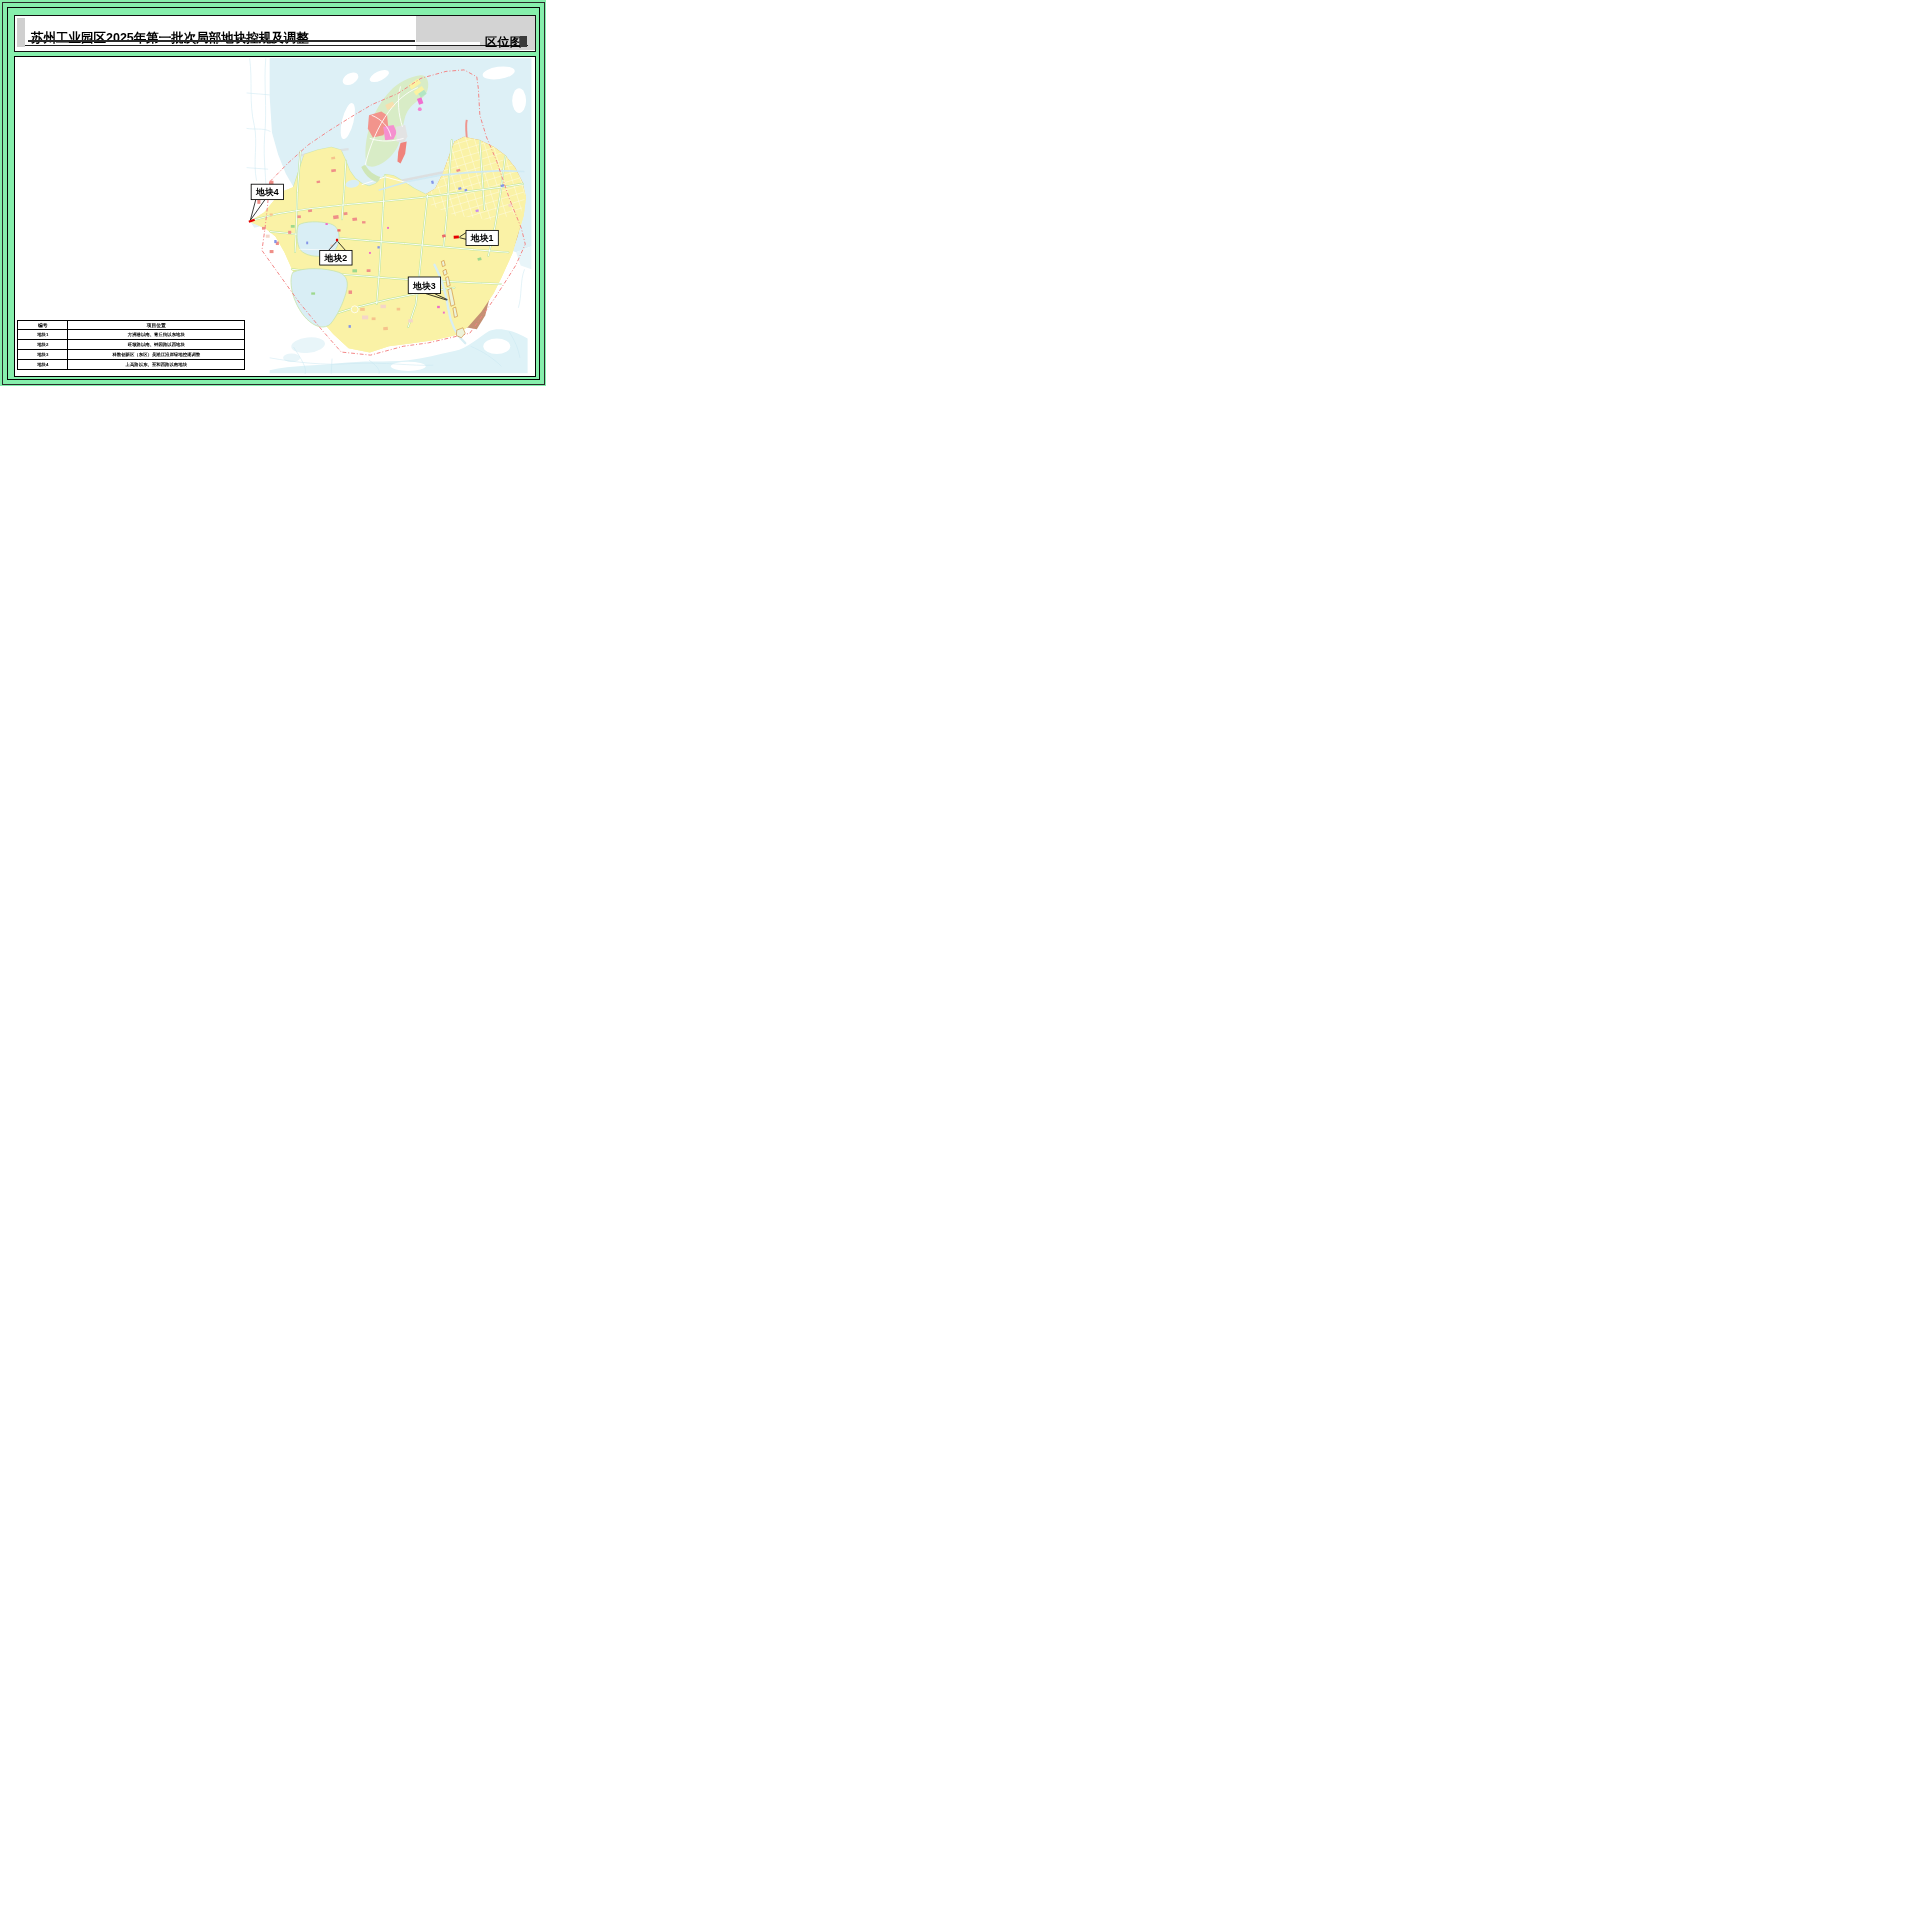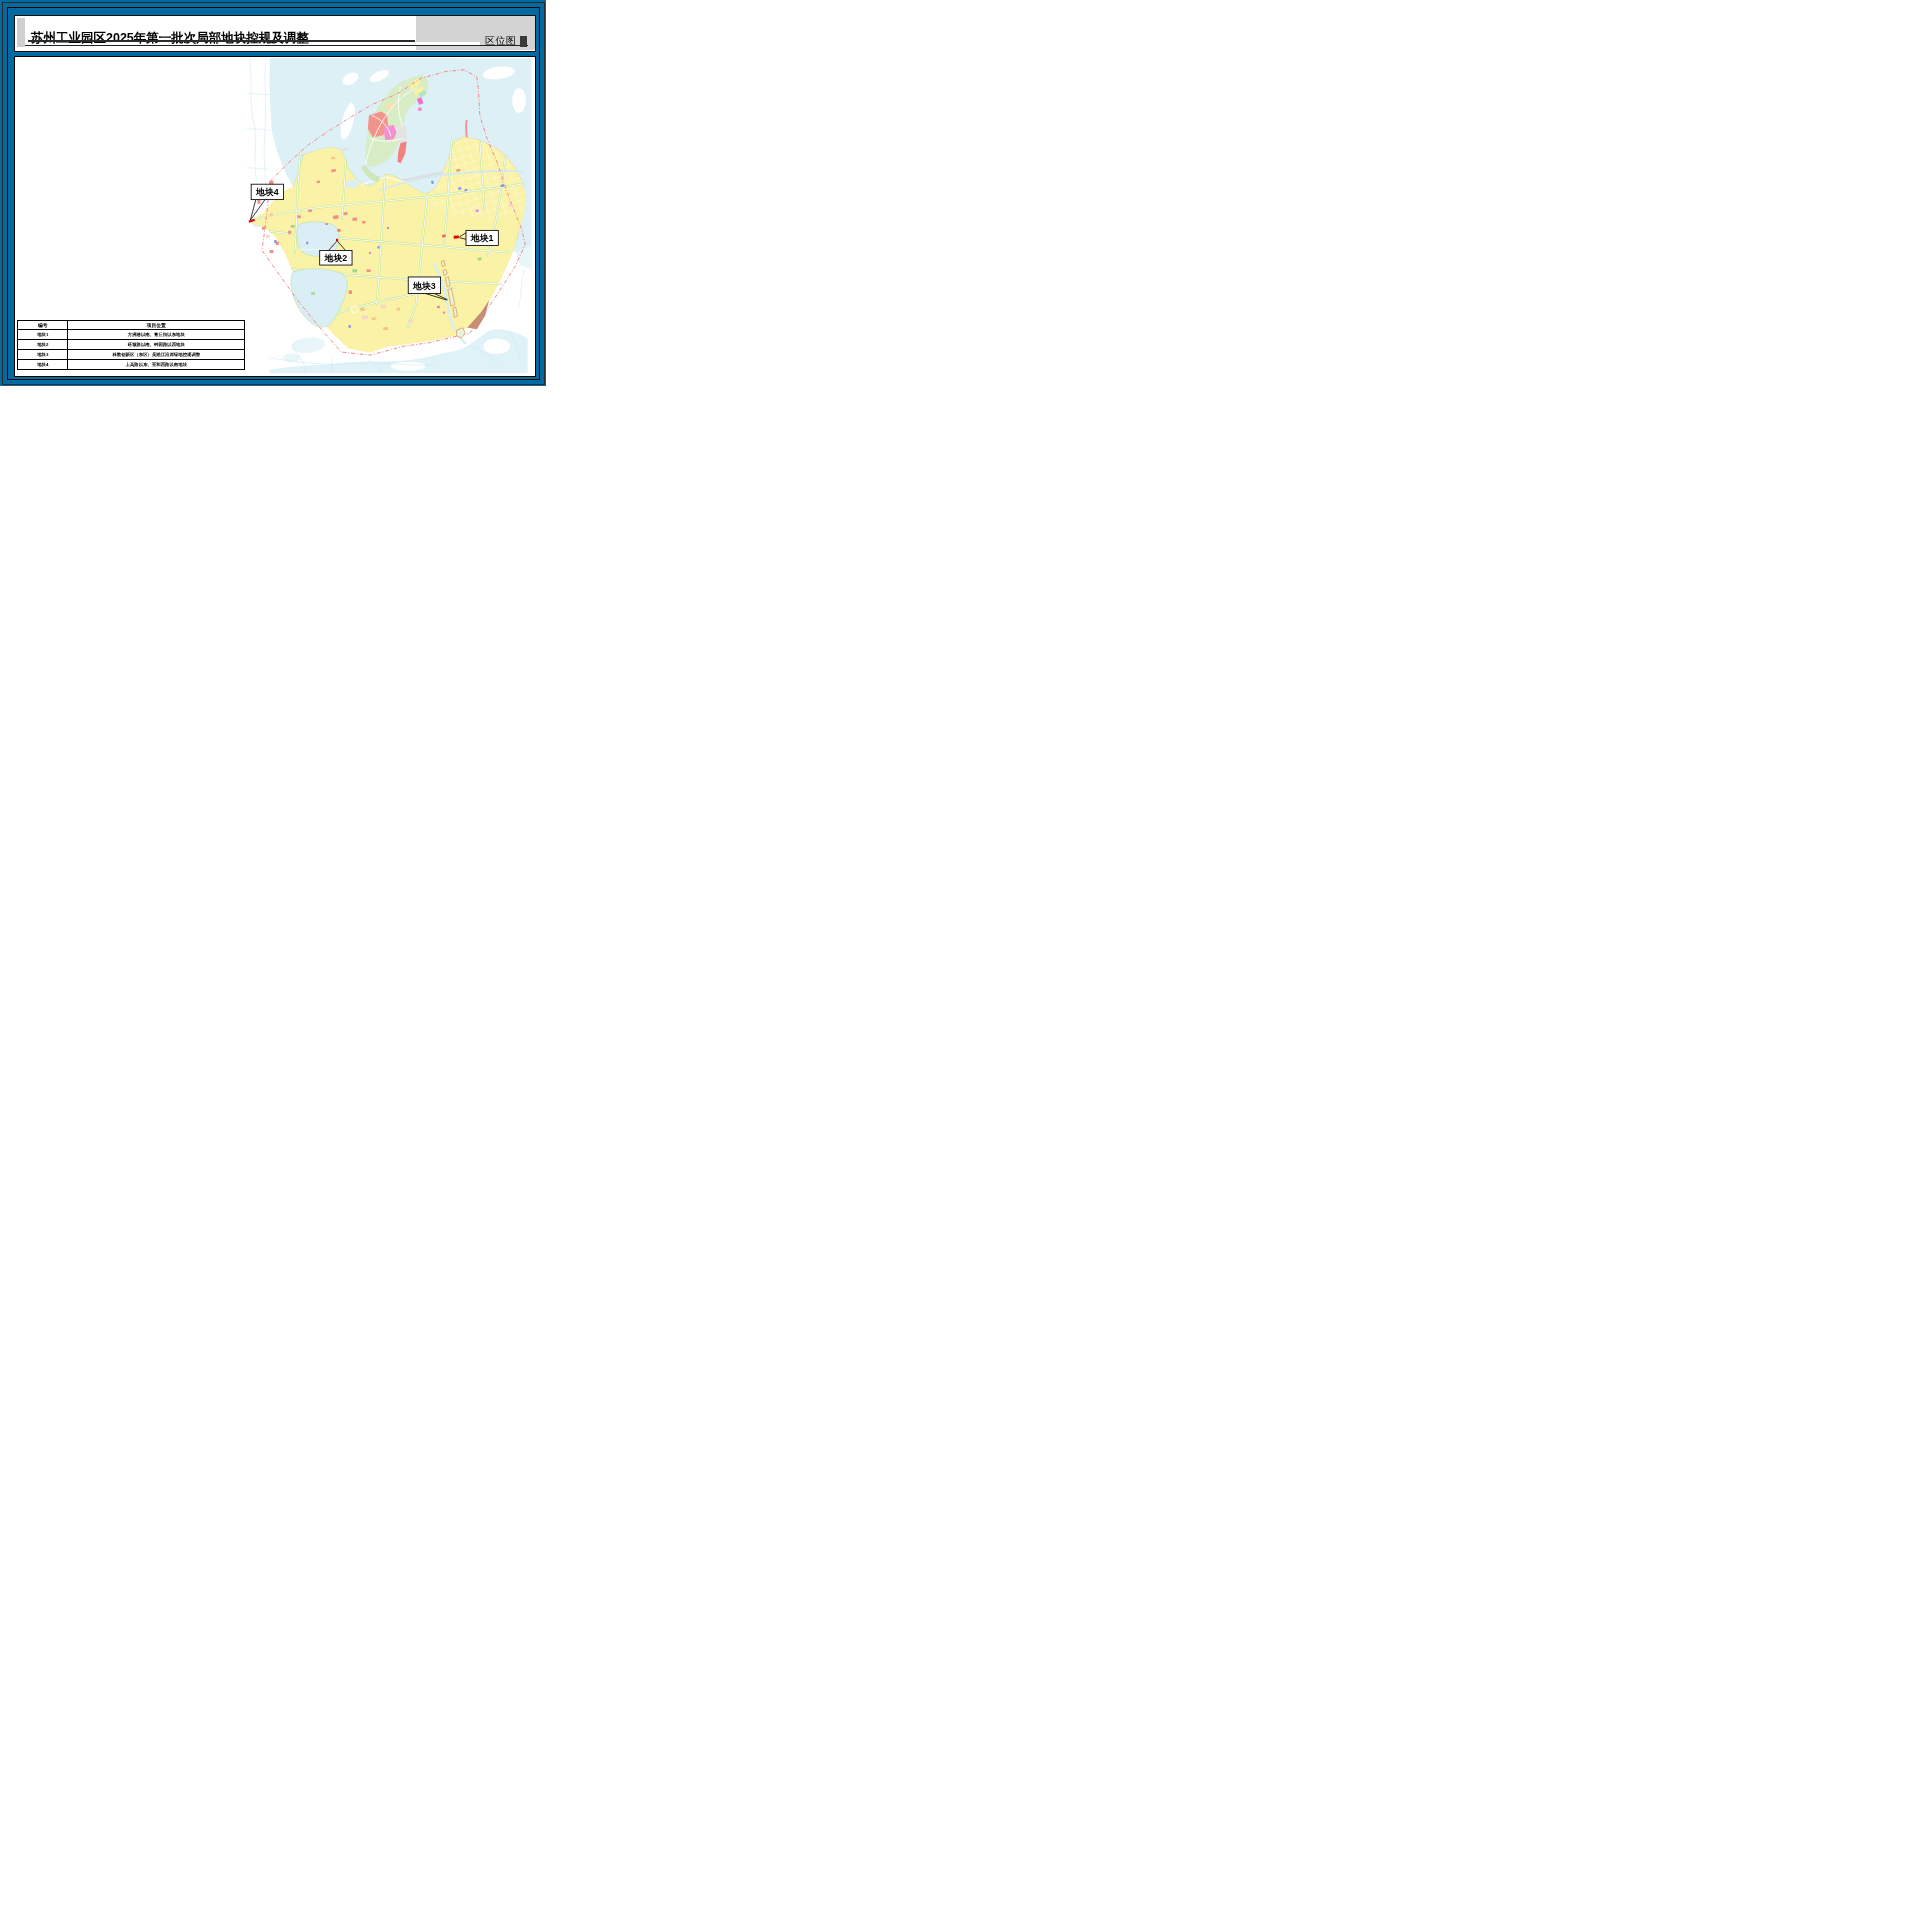--- a/index.html
+++ b/index.html
@@ -1,30 +1,30 @@
 <!DOCTYPE html>
 <html style="font-size:6.2px"><head>
 <meta charset="utf-8">
 <style>
   html,body{margin:0;padding:0;background:#fff;}
-  .page{position:relative;width:546px;height:386px;background:#0369a1;overflow:hidden;
+  .page{position:relative;width:546px;height:386px;background:#86efac;overflow:hidden;
         font-family:"Liberation Sans","DejaVu Sans",sans-serif;color:#000;}
   .frame-outer{position:absolute;left:1.5px;top:1.5px;right:1.5px;bottom:1.5px;border:0.6px solid #2b2b2b;}
   .frame-inner{position:absolute;left:6.5px;top:6.5px;right:6.5px;bottom:6.5px;border:1px solid #050505;}
   
   .header-box{position:absolute;left:13.5px;top:14.6px;width:520px;height:35px;border:0.4px solid #111;background:#fff;}
   .gray-panel{position:absolute;left:415px;top:15px;width:119px;height:34px;background:#d3d3d3;}
   .white-stripe{position:absolute;left:415px;top:42px;width:65px;height:2.7px;background:#fff;}
   .accent-bar{position:absolute;left:16.6px;top:17.7px;width:8px;height:29px;background:#cfcfcf;}
   .page-title{position:absolute;left:31px;top:22px;width:385px;font-size:12.7px;line-height:14px;
               font-weight:700;letter-spacing:0px;white-space:nowrap;transform:scaleX(.985);transform-origin:left;}
   .dark-bar{position:absolute;left:28px;top:40px;width:387px;height:2.3px;background:#2b2b2b;}
   .thin-line{position:absolute;left:25.4px;top:45px;width:503px;height:0.8px;background:#222;}
   .tiny-dot{position:absolute;left:238px;top:39px;width:1.2px;height:1.9px;background:#333;border-radius:40%;}
-  .corner-label{position:absolute;left:485px;top:34px;font-size:10px;font-weight:400;letter-spacing:0.4px;}
+  .corner-label{position:absolute;left:485px;top:34px;font-size:12px;font-weight:700;letter-spacing:0.4px;}
   .corner-square{position:absolute;left:520px;top:36px;width:7.3px;height:10.8px;background:#3a3a3a;}
   
   .content-box{position:absolute;left:13.5px;top:56px;width:520px;height:319px;border:0.5px solid #000;background:#fff;}
   .map-svg{position:absolute;left:14px;top:56px;}
   
   .ptable{position:absolute;left:17.3px;top:320px;width:226px;border:0.7px solid #000;background:#fff;z-index:5;}
   .tr{display:flex;height:9px;border-top:0.7px solid #000;}
   .tr.th{height:7.7px;border-top:none;}
   .td{display:flex;align-items:center;justify-content:center;font-size:4.4px;font-weight:600;
       white-space:nowrap;overflow:hidden;}

